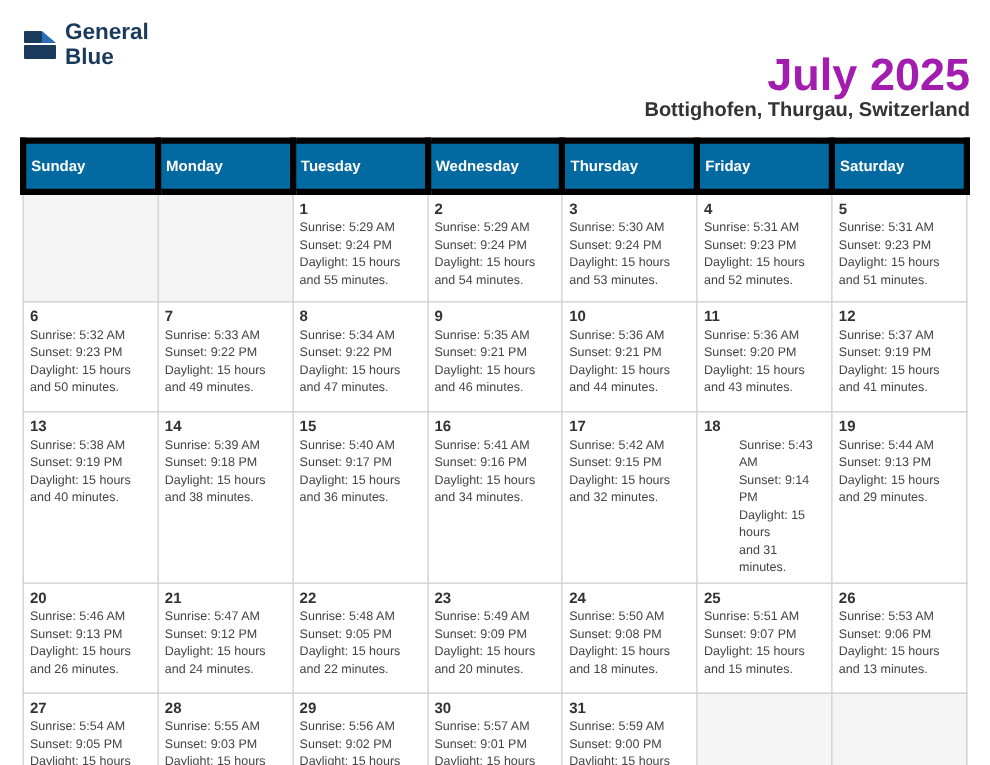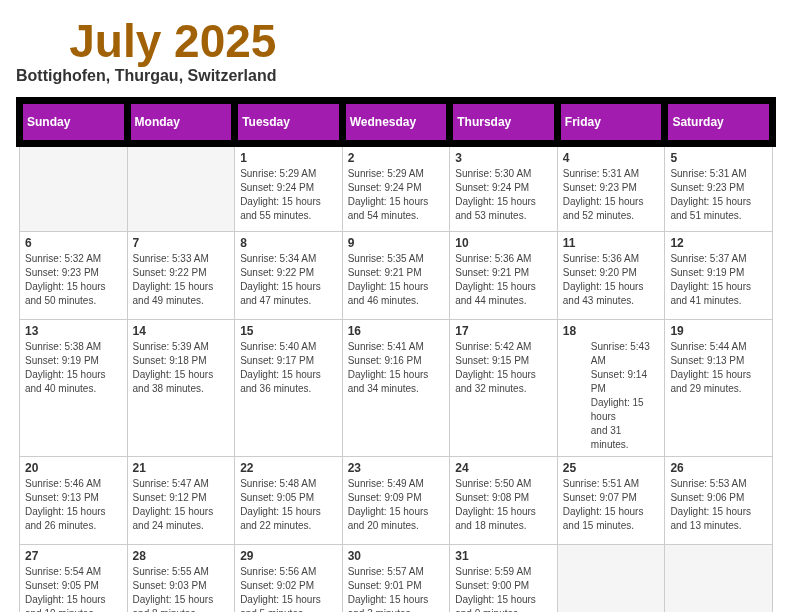--- a/index.html
+++ b/index.html
@@ -28,43 +28,44 @@
       line-height: 1.1;
     }
     .logo-icon {
       width: 32px;
       height: 32px;
     }
     .title-block {
       text-align: right;
     }
     .month-title {
-      font-size: 46px;
-      font-weight: bold;
-      color: #a16207;
+      font-size: 36px;
+      font-weight: bold;
+      color: #a21caf;
       line-height: 1.1;
+      margin-top: 24px;
     }
     .location {
       font-size: 16px;
       color: #333;
       font-weight: bold;
     }
     table {
       width: 100%;
       border-collapse: collapse;
       table-layout: fixed;
     }
     thead th {
-      background-color: #a21caf;
+      background-color: #0369a1;
       color: #fff;
       font-size: 12px;
       font-weight: bold;
       padding: 11px 4px;
       text-align: left;
-      border: 7px solid #000000;
+      border: 5px solid #000000;
     }
     td {
       border: 1px solid #ccc;
       vertical-align: top;
       padding: 4px 5px;
       font-size: 10px;
       color: #333;
       height: 88px;
       background: #fff;
     }
@@ -81,20 +82,31 @@
     .day-info {
       font-size: 10px;
       line-height: 1.4;
       color: #444;
     }
   </style>
 </head>
 <body>
 
 <div class="header">
+  <div class="logo">
+    <svg class="logo-icon" viewBox="0 0 40 40">
+      <polygon points="22,6 36,18 22,18" fill="#2a6db5"></polygon>
+      <rect x="4" y="6" width="18" height="12" rx="1" fill="#1a3a5c"></rect>
+      <rect x="4" y="20" width="32" height="14" rx="1" fill="#1a3a5c"></rect>
+    </svg>
+    <div class="logo-text">
+      <div>General</div>
+      <div>Blue</div>
+    </div>
+  </div>
   <div class="title-block">
     <div class="month-title">July 2025</div>
     <div class="location">Bottighofen, Thurgau, Switzerland</div>
   </div>
 </div>
 
 <table>
   <thead>
     <tr>
     <th>Sunday</th>

